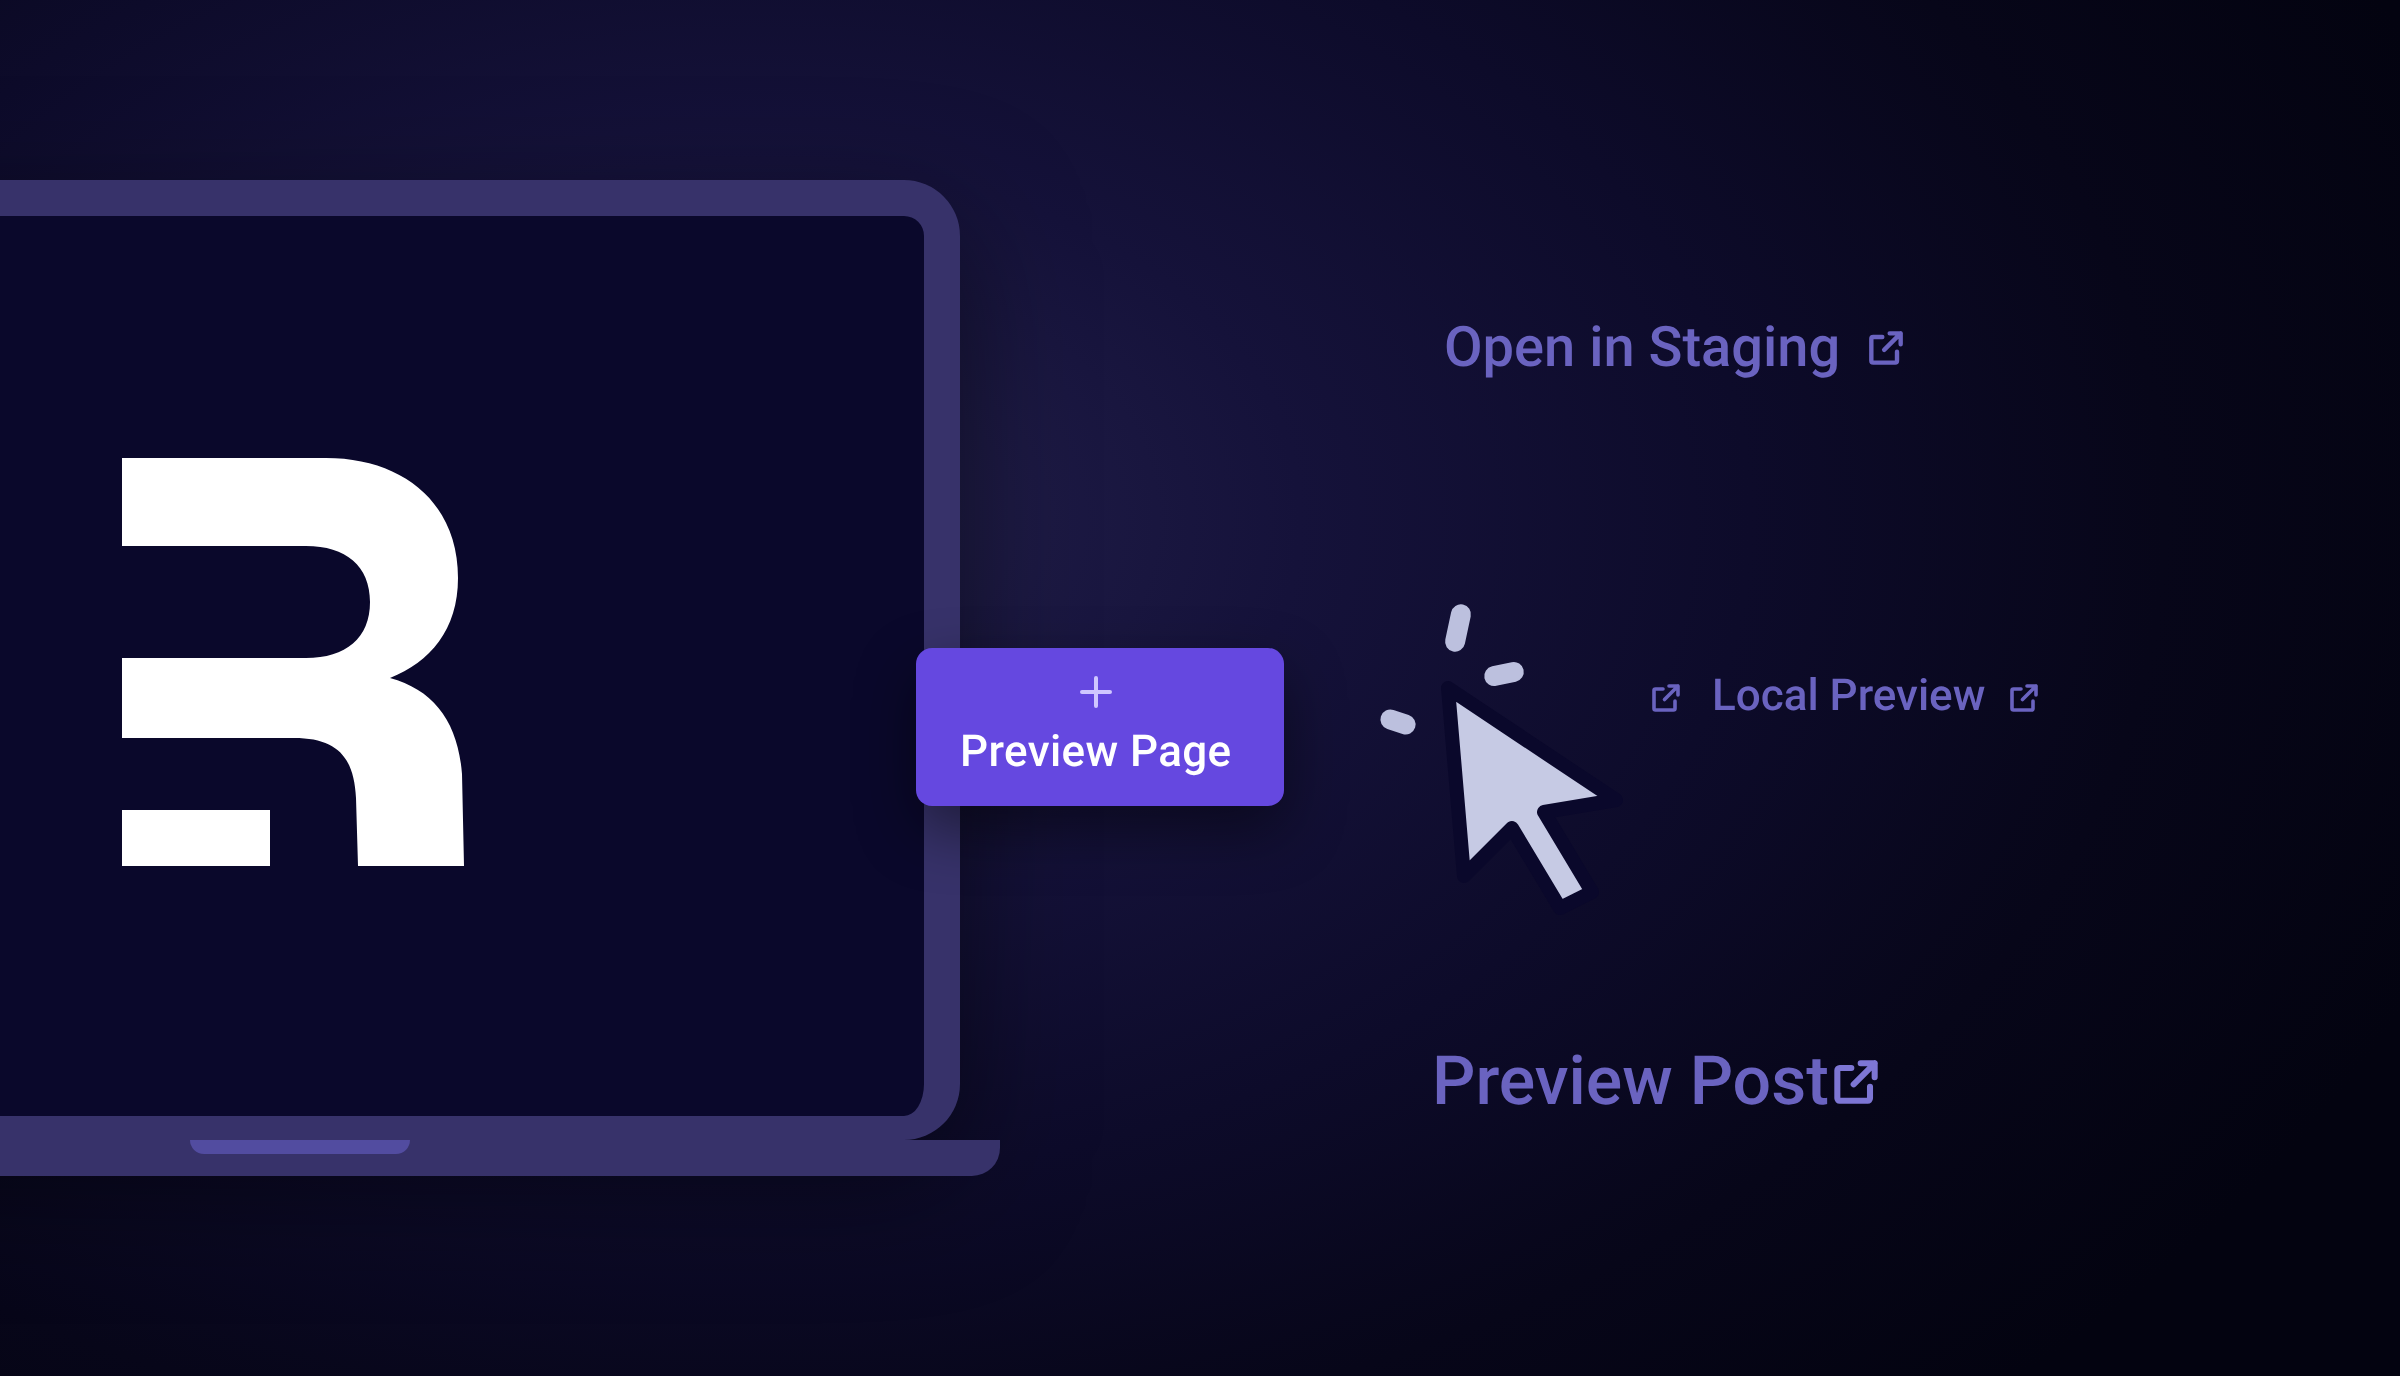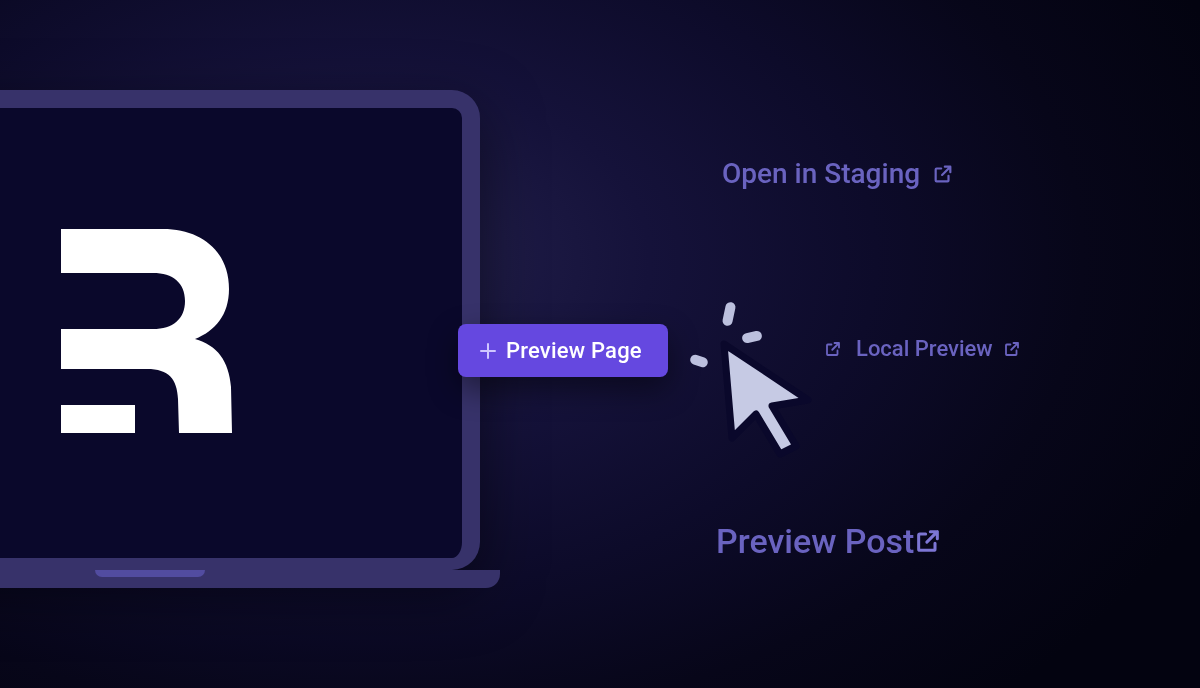--- a/index.html
+++ b/index.html
@@ -63,20 +63,21 @@
     color: #fff;
     font-size: 22px;
     font-weight: 500;
     padding: 14px 26px 14px 22px;
     border-radius: 8px;
     display: inline-flex;
     align-items: center;
     gap: 10px;
     letter-spacing: 0.2px;
     box-shadow: 0 12px 30px rgba(0,0,0,0.45);
+    flex-direction: column;
   }
   .plus-icon {
     display: inline-flex;
     width: 16px;
     height: 16px;
     align-items: center;
     justify-content: center;
   }
 
   

